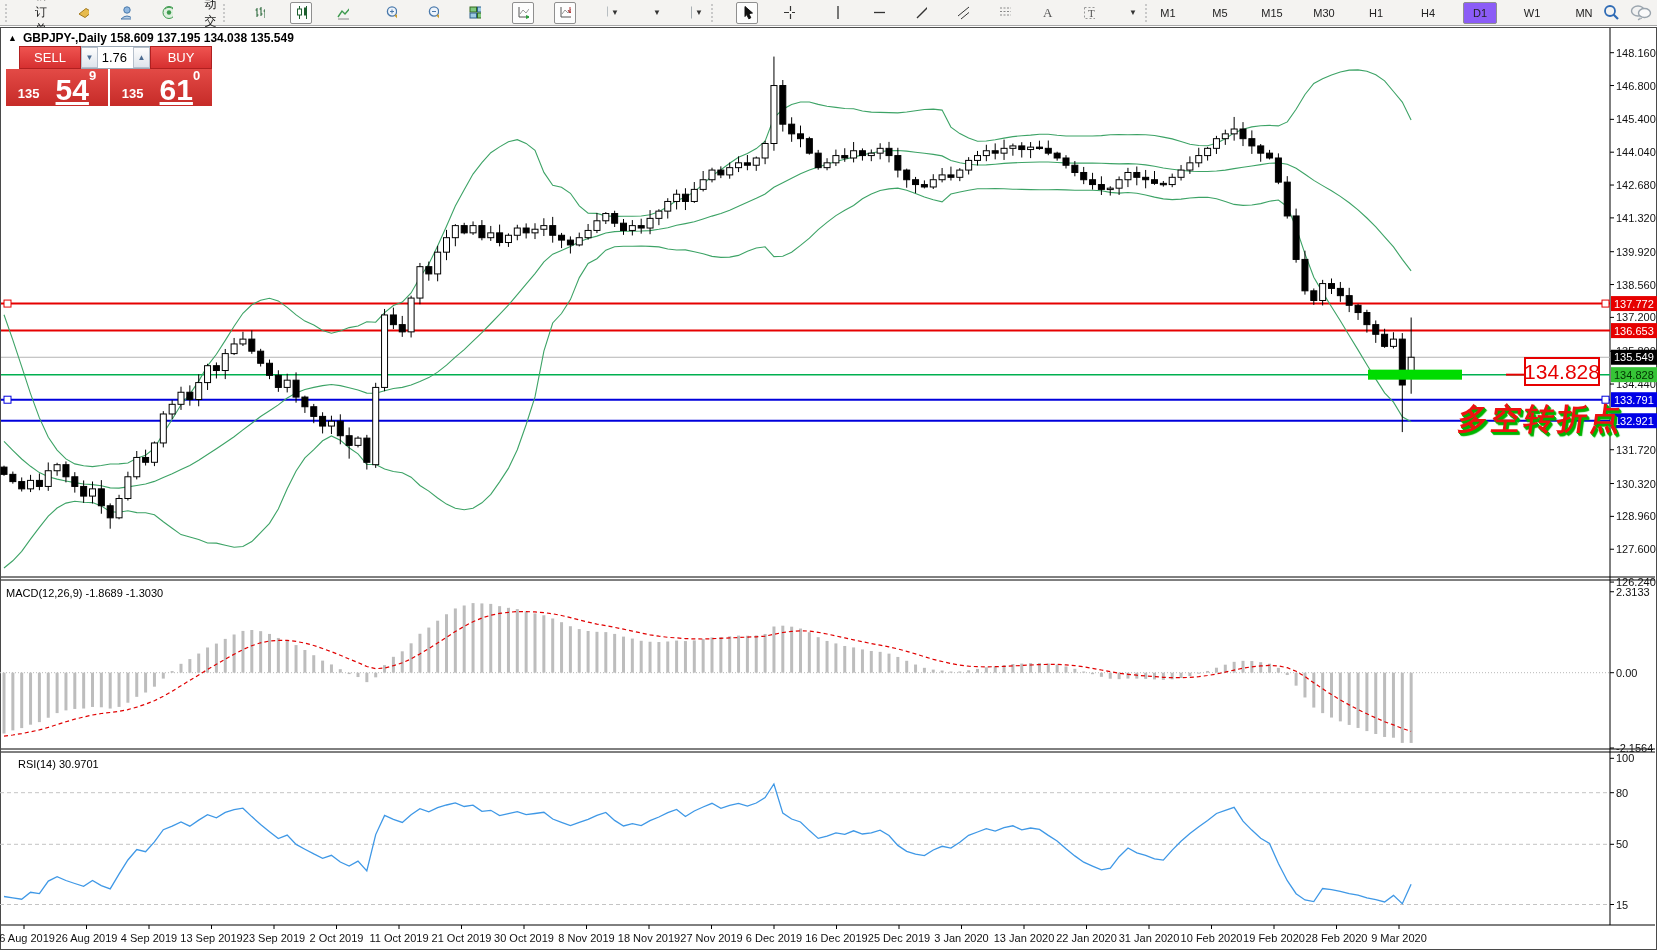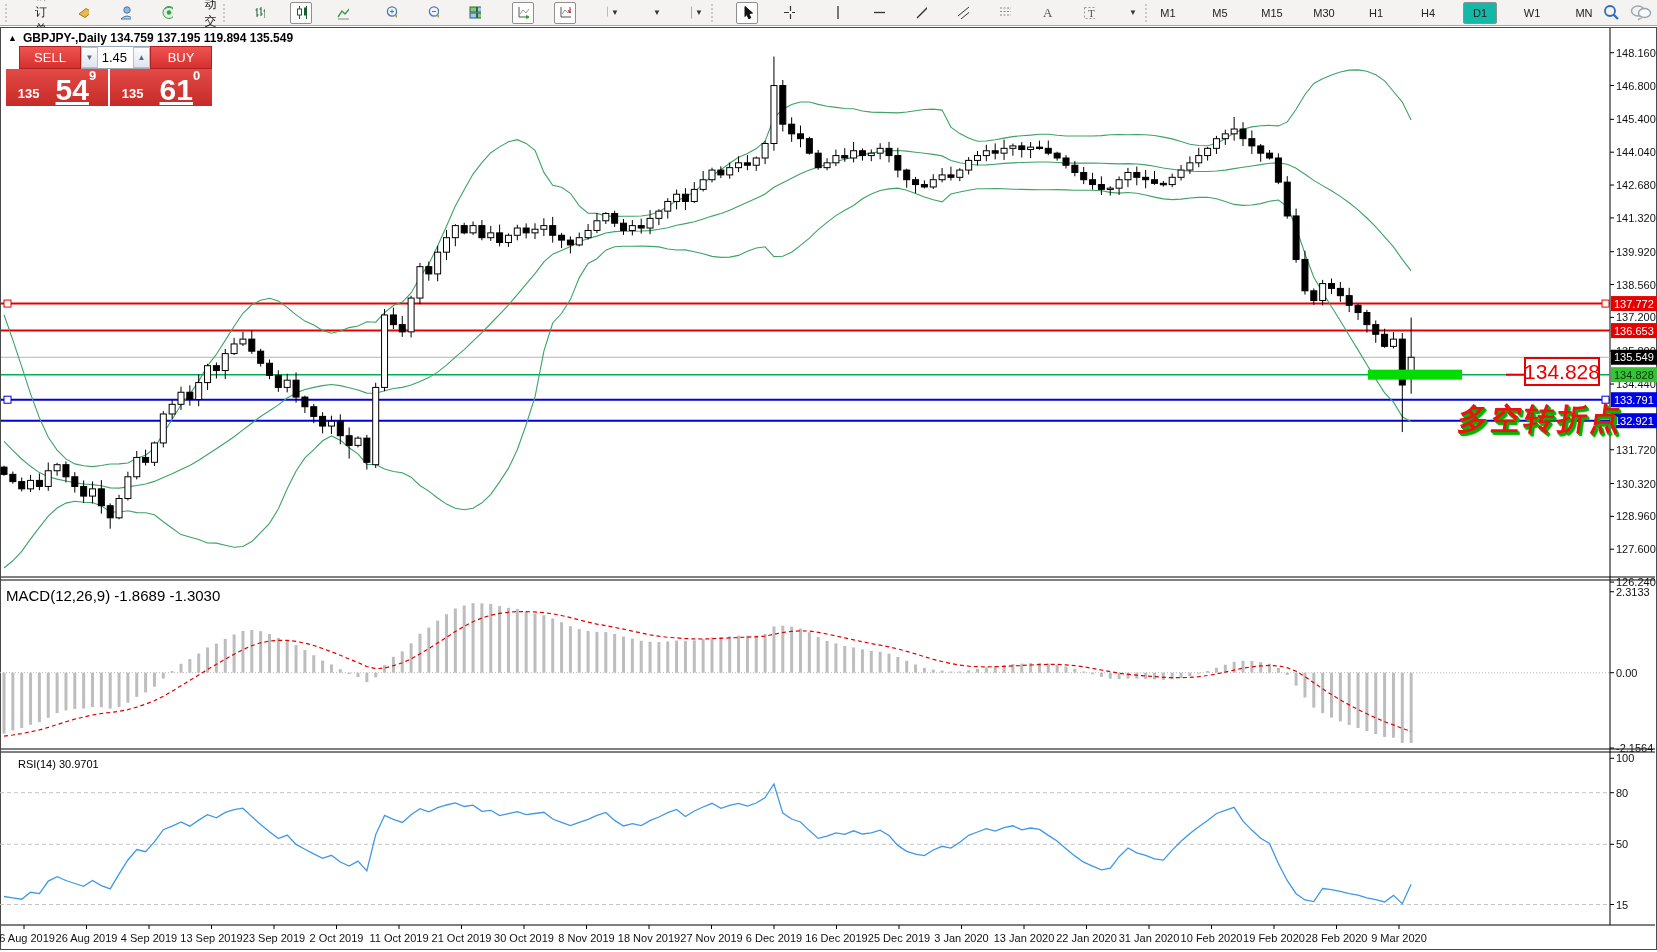--- a/index.html
+++ b/index.html
@@ -8,21 +8,21 @@
   #toolbar{position:absolute;top:0;left:0;width:1657px;height:26px;background:#f4f3f1;border-bottom:1px solid #a9a9a9;display:flex;align-items:center;padding:0 2px;box-sizing:border-box;}
   .tb{height:22px;min-width:22px;display:flex;align-items:center;justify-content:center;border:1px solid transparent;border-radius:2px;font-size:12px;color:#1a1a1a;gap:3px;padding:0 4px;box-sizing:border-box;background:transparent;cursor:default;margin-left:20px;}
   .tb.active{background:#fdfdfd;border-color:#8f8f8f;}
   .tb .cjk{font-size:12px;}
   .caret{font-size:8px;color:#333;margin-left:1px;}
   .sep{width:1px;height:20px;background:#d6d6d6;margin:0 3px;}
   .grip{width:3px;height:18px;border-left:2px dotted #c9c9c9;margin:0 3px;}
   .tficon{display:block}
   #tf-group{display:flex;align-items:center;gap:16px;}
   .tf{height:20px;min-width:26px;display:flex;align-items:center;justify-content:center;font-size:11px;color:#222;border:1px solid transparent;border-radius:2px;padding:0 3px;margin:0 1px;}
-  .tf.active{background:#14b8a6;border-color:#8f8f8f;}
+  .tf.active{background:#8b5cf6;border-color:#8f8f8f;}
   #toolbar-right{margin-left:auto;display:flex;align-items:center;margin-right:8px;gap:10px;}
   
   #chart-region{position:absolute;top:27px;left:0;width:1657px;height:925px;background:#fff;}
   #chart-svg{position:absolute;top:0;left:0;}
   .overlay{position:absolute;z-index:5;}
   #symbol-title{top:4px;left:8px;font-size:12px;font-weight:bold;color:#000;display:flex;align-items:center;gap:6px;}
   #symbol-title .tri{font-size:9px;}
   
   #trade-panel{top:19px;left:6px;width:206px;z-index:6;}
   #tp-row1{display:flex;height:23px;padding-left:13px;}
@@ -30,21 +30,21 @@
   #tp-spin{flex:1;display:flex;border:1px solid #9aa7b5;border-left:none;border-right:none;background:#fff;box-sizing:border-box;}
   .sp-btn{width:17px;background:linear-gradient(#fdfdfd,#dfe5ec);border:1px solid #b6c0cc;color:#4a6a90;font-size:8px;display:flex;align-items:center;justify-content:center;box-sizing:border-box;}
   #tp-vol{flex:1;display:flex;align-items:center;justify-content:flex-end;padding-right:6px;font-size:13px;color:#000;}
   #tp-row2{display:flex;height:37px;margin-top:0;}
   .tp-price{width:102px;background:linear-gradient(#e34a46,#c62b28);color:#fff;display:flex;align-items:flex-end;justify-content:center;padding-bottom:2px;box-sizing:border-box;}
   .tp-price.sell{margin-right:2px;}
   .pp-small{font-size:13px;font-weight:bold;margin-right:16px;line-height:20px;}
   .pp-big{font-size:30px;font-weight:bold;line-height:28px;text-decoration:underline;}
   .pp-sup{font-size:13px;font-weight:bold;align-self:flex-start;line-height:14px;}
   
-  #macd-label{top:560px;left:6px;font-size:15px;color:#000;}
+  #macd-label{top:560px;left:6px;font-size:11px;color:#000;}
   #rsi-label{top:731px;left:6px;font-size:11px;color:#000;padding-left:12px;}
   
   #price-flag{top:330px;left:1524px;width:72px;height:25px;border:2px solid #e60000;color:#e60000;background:#fff;font-size:21px;display:flex;align-items:center;justify-content:center;z-index:7;}
   
   #annotation{top:372px;left:1458px;font-size:30px;font-weight:bold;color:#ee1111;letter-spacing:3px;transform:skewX(-8deg);text-shadow:2px 2px 0 #00b400,1px 1px 0 #00b400,3px 3px 1px #00b400;z-index:8;white-space:nowrap;}
 </style>
 </head>
 <body>
 
 <div id="app">
@@ -874,29 +874,29 @@
         <line x1="1274" y1="925" x2="1274" y2="929" stroke="#000"></line>
         <text x="1274" y="942" text-anchor="middle" font-size="11" font-family="Liberation Sans, sans-serif" fill="#111">19 Feb 2020</text>
         <line x1="1336.5" y1="925" x2="1336.5" y2="929" stroke="#000"></line>
         <text x="1336.5" y="942" text-anchor="middle" font-size="11" font-family="Liberation Sans, sans-serif" fill="#111">28 Feb 2020</text>
         <line x1="1399" y1="925" x2="1399" y2="929" stroke="#000"></line>
         <text x="1399" y="942" text-anchor="middle" font-size="11" font-family="Liberation Sans, sans-serif" fill="#111">9 Mar 2020</text>
       </svg>
 
     <div class="overlay" id="symbol-title">
       <span class="tri">▲</span>
-      <span>GBPJPY-,Daily 134.759 137.195 119.894 135.549</span>
+      <span>GBPJPY-,Daily 158.609 137.195 134.038 135.549</span>
     </div>
 
     <div class="overlay" id="trade-panel">
       <div id="tp-row1">
         <div class="tp-btn">SELL</div>
         <div id="tp-spin">
           <div class="sp-btn">▼</div>
-          <div id="tp-vol">1.45</div>
+          <div id="tp-vol">1.76</div>
           <div class="sp-btn">▲</div>
         </div>
         <div class="tp-btn">BUY</div>
       </div>
       <div id="tp-row2">
         <div class="tp-price sell">
           <span class="pp-small">135</span>
           <span class="pp-big">54</span>
           <span class="pp-sup">9</span>
         </div>

